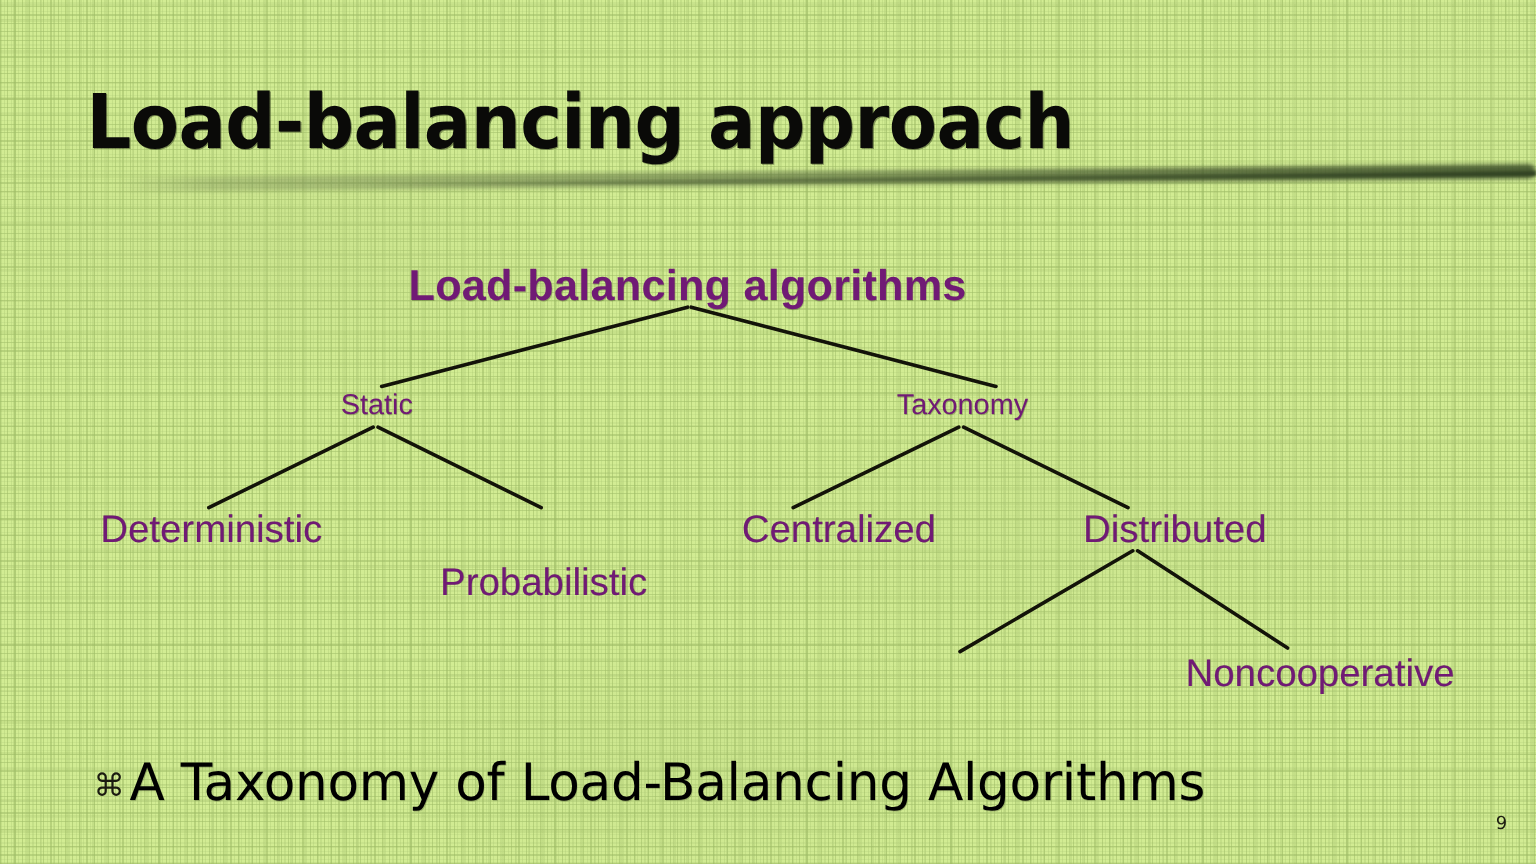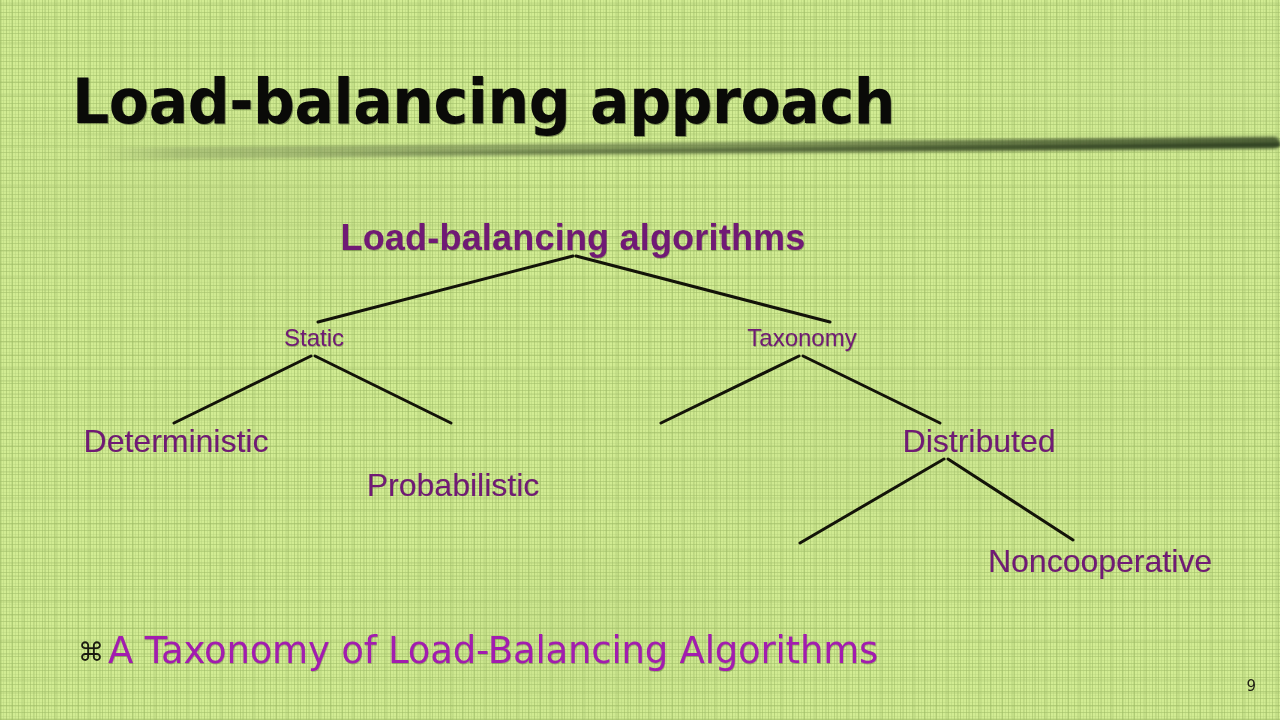--- a/index.html
+++ b/index.html
@@ -188,24 +188,24 @@
     font-family: "DejaVu Sans", sans-serif;
     font-size: 26px;
     line-height: 1;
     position: relative;
     top: 1px;
     color: #1a1a10;
   }
 
   .caption-text {
     font-family: "DejaVu Sans", sans-serif;
-    font-size: 37px;
+    font-size: 43px;
     line-height: 1;
     letter-spacing: -0.2px;
-    color: #a21caf;
+    color: #000000;
     text-shadow: 0.5px 0.5px 0 rgba(40,50,20,.25);
   }
 
   .page-number {
     position: absolute;
     right: 24px;
     top: 677px;
     font-family: "DejaVu Sans", sans-serif;
     font-size: 15px;
     color: #1d1d12;
@@ -242,20 +242,21 @@
     <div class="node node-root" style="left:573px; top:238px;">Load-balancing algorithms</div>
 
     <div class="node node-l2" style="left:314px; top:338px;">Static</div>
 
     <div class="node node-l2" style="left:802px; top:338px;">Taxonomy</div>
 
     <div class="node node-l3" style="left:176px; top:441px;">Deterministic</div>
 
     <div class="node node-l3" style="left:453px; top:441px;margin-top:44px;">Probabilistic</div>
 
+    <div class="node node-l3" style="left:699px; top:441px;">Centralized</div>
 
     <div class="node node-l3" style="left:951px; top:441px;margin-left:28px;">Distributed</div>
 
 
     <div class="node node-l4" style="left:1100px; top:561px;">Noncooperative</div>
 
   </div>
 
   <div class="caption">
     <span class="caption-bullet">⌘</span>

